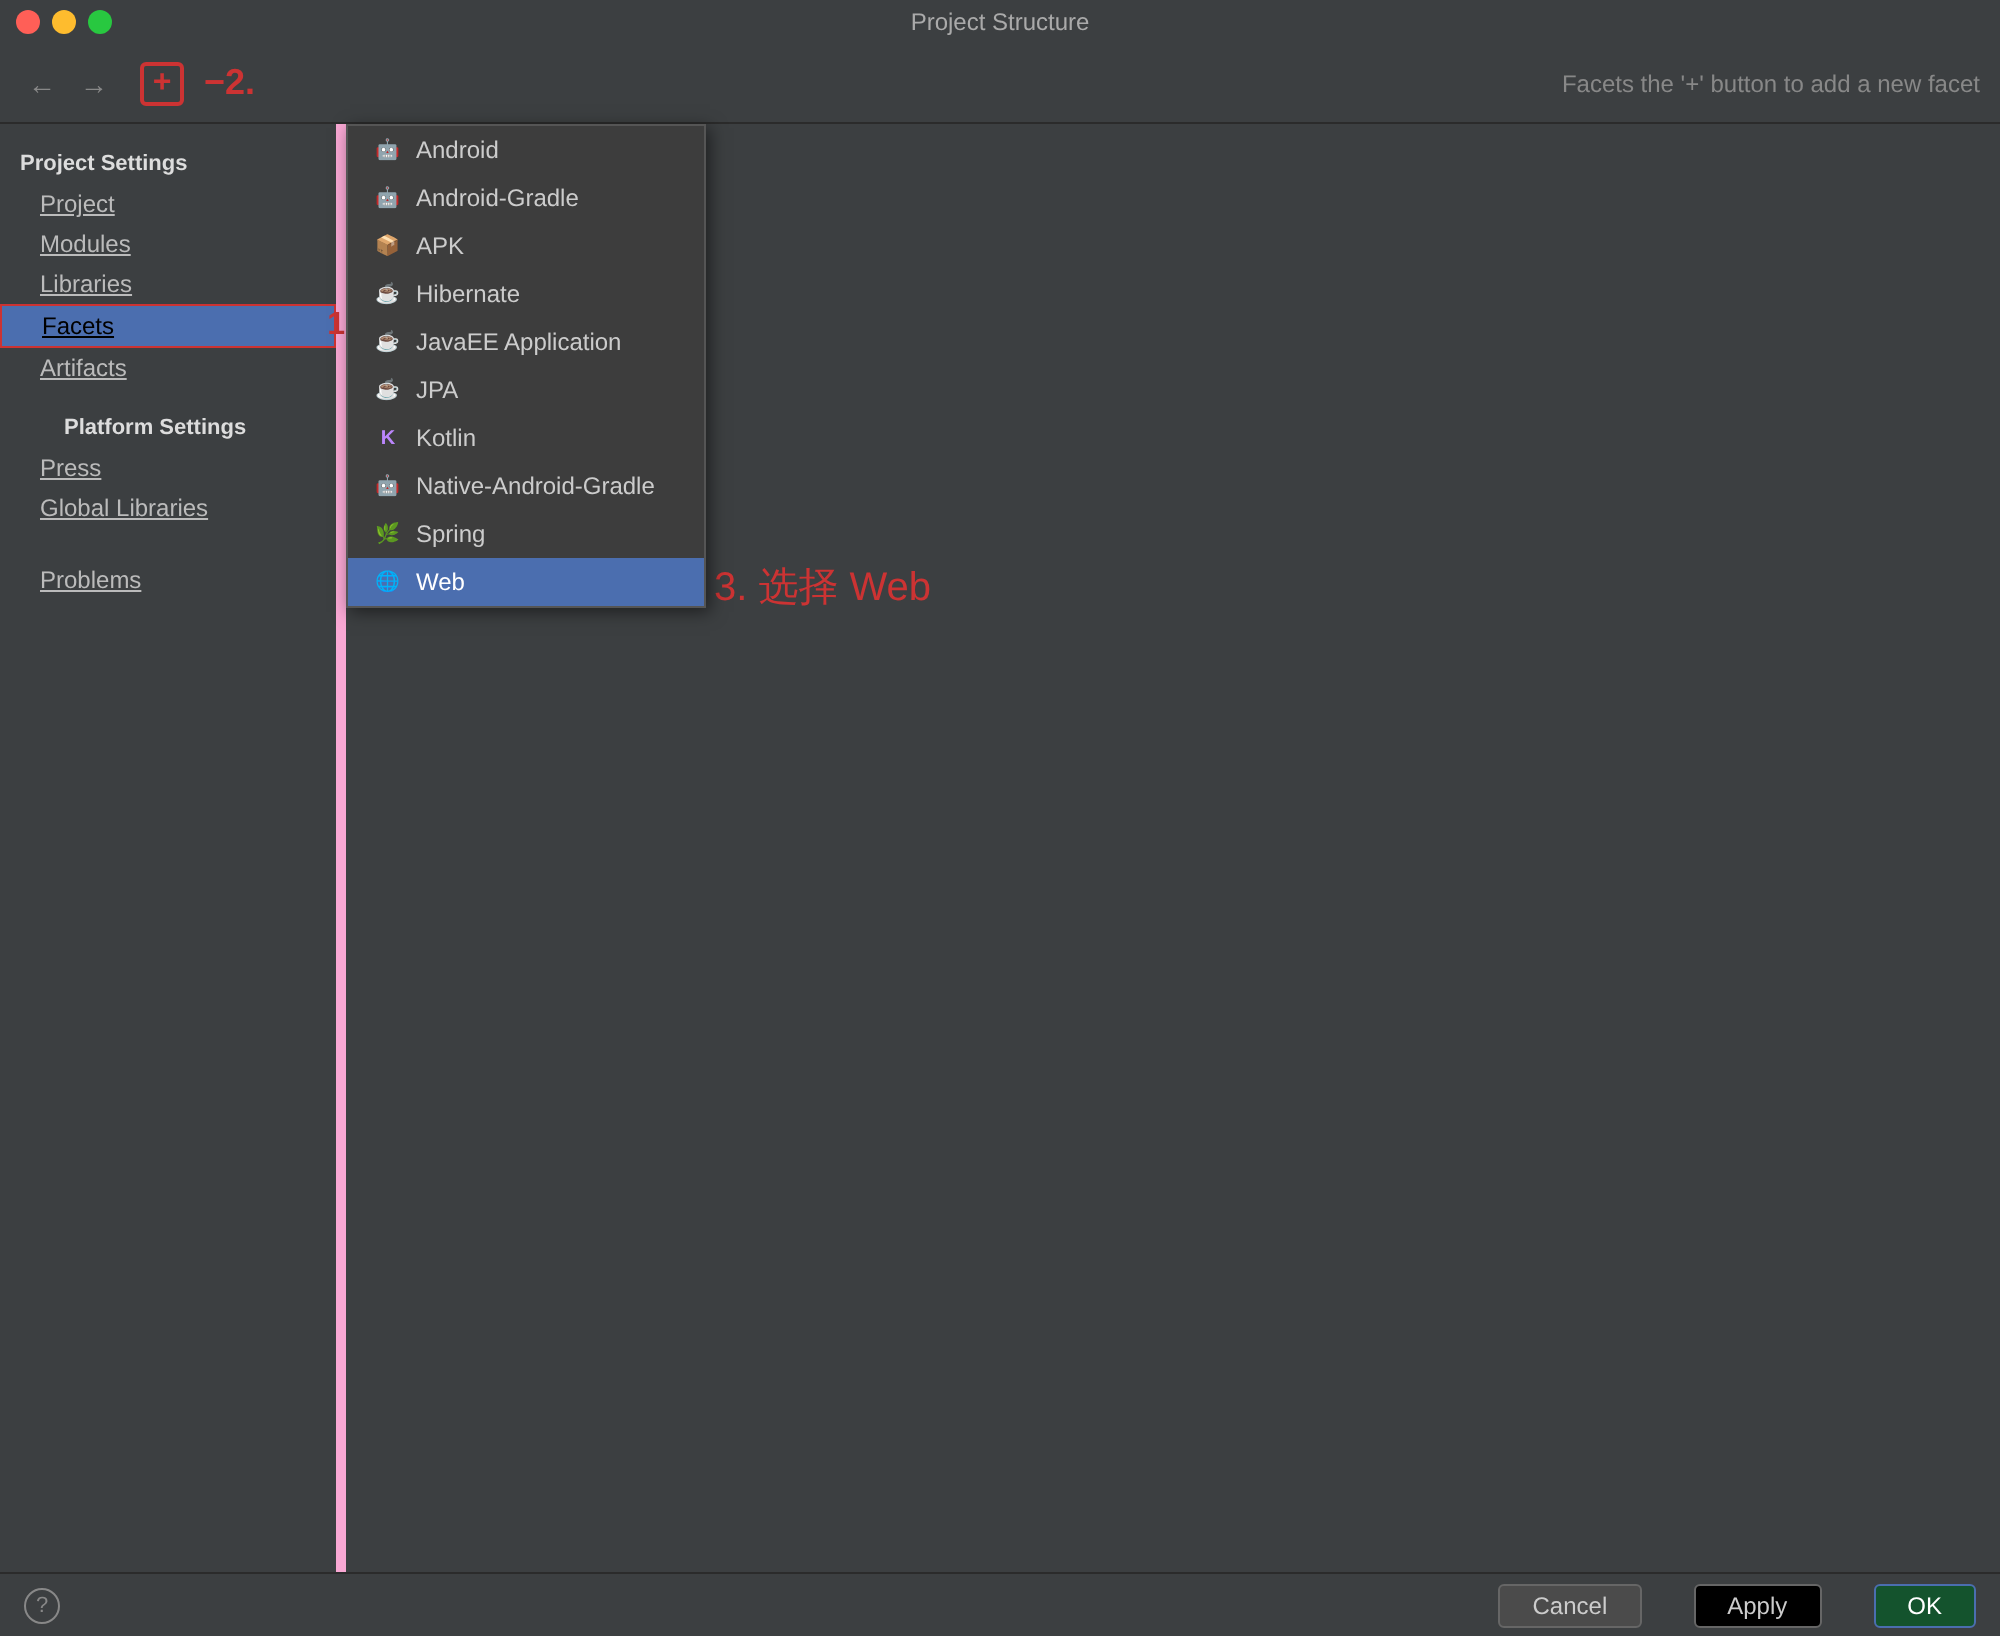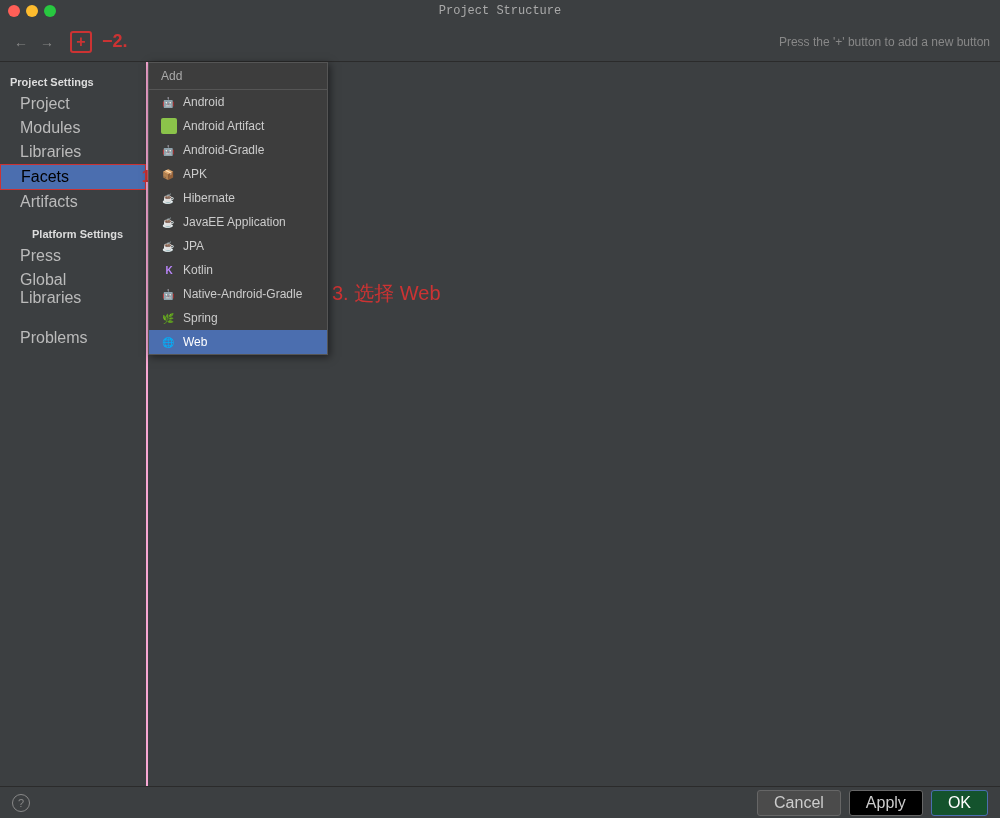--- a/index.html
+++ b/index.html
@@ -15,21 +15,20 @@
     }
 
     
     .title-bar {
       height: 22px;
       background: #3c3f41;
       display: flex;
       align-items: center;
       justify-content: center;
       position: relative;
-      font-family: Liberation Mono, monospace;
     }
     .title-bar-buttons {
       position: absolute;
       left: 8px;
       display: flex;
       gap: 6px;
       align-items: center;
     }
     .tb-btn {
       width: 12px;
@@ -92,37 +91,38 @@
     }
 
     
     .main-layout {
       display: flex;
       height: calc(818px - 22px - 40px - 32px);
     }
 
     
     .sidebar {
-      width: 148px;
-      background: #3c3f41;
-      border-right: 2px solid #f9a8d4;
+      width: 173px;
+      background: #3c3f41;
+      border-right: 5px solid #f9a8d4;
       padding-top: 8px;
       flex-shrink: 0;
     }
     .sidebar-section-label {
       font-size: 11px;
       font-weight: bold;
       color: #dddddd;
       padding: 6px 10px 4px 10px;
     }
     .sidebar-item {
       padding: 3px 14px 3px 20px;
       cursor: pointer;
       color: #bbbbbb;
-      font-size: 16px;
+      font-size: 12px;
+      text-decoration: underline;
     }
     .sidebar-item.active {
       background: #4b6eaf;
       color: #000000;
     }
 
     
     .content-area {
       flex: 1;
       background: #3c3f41;
@@ -235,24 +235,25 @@
       cursor: pointer;
     }
     .watermark {
       font-size: 10px;
       color: #666;
     }
     .dialog-btn {
       padding: 3px 16px;
       border-radius: 3px;
       cursor: pointer;
-      font-size: 16px;
+      font-size: 12px;
       border: 1px solid #666;
       background: #4b4b4b;
       color: #cccccc;
+      margin-left: 18px;
     }
     .dialog-btn.primary {
       background: #14532d;
       border-color: #4b6eaf;
       color: #ffffff;
     }
     .dialog-btn.apply {
       background: #000000;
       border-color: #666;
       color: #cccccc;
@@ -276,21 +277,21 @@
   <span class="title-bar-title">Project Structure</span>
 </div>
 
 <div class="toolbar">
   <div class="nav-arrows">
     <span class="nav-arrow">←</span>
     <span class="nav-arrow">→</span>
   </div>
   <div class="add-btn">+</div>
   <span class="annotation-2">−2.</span>
-  <span class="toolbar-hint">Press the '+' button to add a new button</span>
+  <span class="toolbar-hint">Facets the '+' button to add a new facet</span>
 </div>
 
 <div class="main-layout">
 
   <div class="sidebar">
     <div class="sidebar-section-label">Project Settings</div>
     <div class="sidebar-item">
       <span>Project</span>
     </div>
     <div class="sidebar-item">
@@ -318,29 +319,24 @@
     </div>
 
     <div class="sidebar-item" style="margin-top:16px;">
       <span>Problems</span>
     </div>
   </div>
 
   <div class="content-area">
 
     <div class="dropdown-menu">
-      <div class="dropdown-header">Add</div>
 
       <div class="dropdown-item">
         <span class="item-icon icon-android">🤖</span>
         <span>Android</span>
-      </div>
-      <div class="dropdown-item">
-        <span class="item-icon" style="width:16px;height:16px;background:#8bc34a;border-radius:2px;display:inline-block;"></span>
-        <span>Android Artifact</span>
       </div>
       <div class="dropdown-item">
         <span class="item-icon icon-gradle">🤖</span>
         <span>Android-Gradle</span>
       </div>
       <div class="dropdown-item">
         <span class="item-icon icon-apk">📦</span>
         <span>APK</span>
       </div>
       <div class="dropdown-item">

